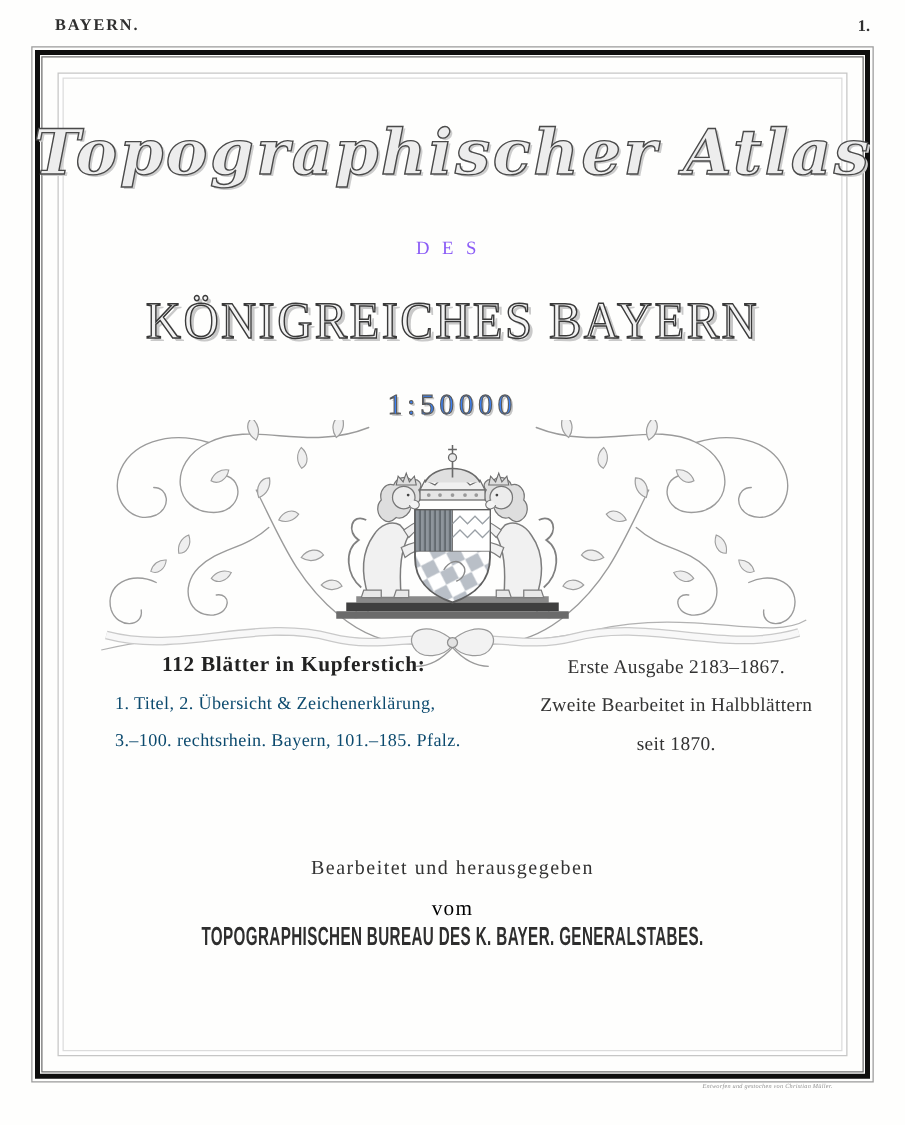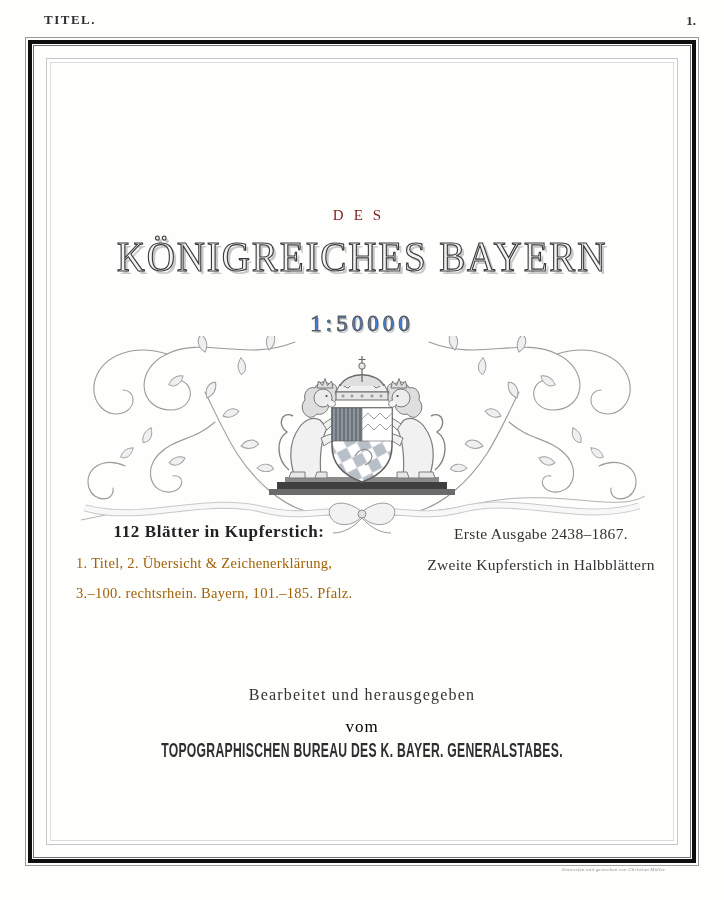--- a/index.html
+++ b/index.html
@@ -18,67 +18,68 @@
   .panel{position:absolute;inset:12px;border:1px solid #c6c6c6;
     box-shadow:inset 0 0 0 3px #ffffff, inset 0 0 0 4px #dcdcdc;}
   
   .center-line{position:absolute;left:0;right:0;text-align:center;white-space:nowrap;}
   .main-title{
     top:92px;font-family:"DejaVu Serif",serif;font-style:italic;font-weight:700;
     font-size:50px;letter-spacing:2px;color:#ededed;
     -webkit-text-stroke:1.1px #4a4a4a;
     text-shadow:2px 2px 0 #cdcdcd;
   }
-  .des{top:207px;font-size:15px;letter-spacing:10px;color:#7f1d1d;}
+  .des{top:191px;font-size:15px;letter-spacing:10px;color:#8b5cf6;}
   .kingdom{
     top:233px;font-size:42px;letter-spacing:2px;color:#f2f2f2;
     -webkit-text-stroke:1.2px #3a3a3a;text-shadow:3px 3px 0 #c9c9c9;
     transform:scaleX(.93);transform-origin:center;
   }
   .scale{
     top:311px;font-size:23px;letter-spacing:4px;color:#3b82f6;
     -webkit-text-stroke:.9px #5a5a5a;text-shadow:1.6px 1.6px 0 #c7c7c7;
   }
   
   .emblem{position:absolute;left:55px;top:336px;width:614px;height:210px;}
   
-  .col-left{position:absolute;left:76px;top:522px;width:286px;}
+  .col-left{position:absolute;left:92px;top:522px;width:286px;}
   .col-left .h{font-size:17px;font-weight:600;letter-spacing:.6px;text-align:center;color:#222;}
-  .col-left .l{font-size:14.5px;letter-spacing:.3px;margin-top:13px;white-space:nowrap;color:#a16207;}
+  .col-left .l{font-size:14.5px;letter-spacing:.3px;margin-top:13px;white-space:nowrap;color:#0c4a6e;}
   .col-right{position:absolute;left:408px;top:525px;width:266px;text-align:center;}
   .col-right .l{font-size:15.5px;letter-spacing:.3px;margin-top:13px;white-space:nowrap;color:#333;}
   .col-right .l:first-child{margin-top:0;}
   
   .imp1{top:686px;font-size:16px;letter-spacing:1.2px;color:#333;}
   .imp2{top:717px;font-size:17px;letter-spacing:1px;color:#000000;}
   .publisher{
     top:738px;font-family:"Liberation Sans","DejaVu Sans",sans-serif;font-weight:700;
     font-size:21px;letter-spacing:.5px;color:#2e2e2e;
     transform:scaleX(.58);transform-origin:center;
   }
   
   .credit{position:absolute;right:58px;top:867px;font-size:5px;font-style:italic;
     color:#909090;letter-spacing:.2px;}
 </style>
 </head>
 <body>
 
 <div class="page">
 
-  <div class="hdr-left">TITEL.</div>
+  <div class="hdr-left">BAYERN.</div>
   <div class="hdr-right">1.</div>
 
   <div class="frame1">
     <div class="frame2">
       <div class="frame3">
         <div class="panel"></div>
       </div>
     </div>
   </div>
 
+  <div class="center-line main-title">Topographischer Atlas</div>
   <div class="center-line des">DES</div>
   <div class="center-line kingdom">KÖNIGREICHES BAYERN</div>
   <div class="center-line scale">1:50000</div>
 
   <svg class="emblem" viewBox="0 0 614 210" aria-hidden="true">
     <defs>
       <pattern id="lz" width="16" height="16" patternUnits="userSpaceOnUse" patternTransform="rotate(18)">
         <rect width="16" height="16" fill="#ffffff"></rect>
         <path d="M8,0 L16,8 L8,16 L0,8 Z" fill="#b9bfc7"></path>
       </pattern>
@@ -159,22 +160,23 @@
     <path d="M307,27 v-7 M303.5,23.5 h7" stroke="#666666" stroke-width="1.2"></path>
   </svg>
 
   <div class="col-left">
     <div class="h">112 Blätter in Kupferstich:</div>
     <div class="l">1. Titel,  2. Übersicht &amp; Zeichenerklärung,</div>
     <div class="l">3.–100. rechtsrhein. Bayern,  101.–185. Pfalz.</div>
   </div>
 
   <div class="col-right">
-    <div class="l">Erste Ausgabe 2438–1867.</div>
-    <div class="l">Zweite Kupferstich in Halbblättern</div>
+    <div class="l">Erste Ausgabe 2183–1867.</div>
+    <div class="l">Zweite Bearbeitet in Halbblättern</div>
+    <div class="l">seit 1870.</div>
   </div>
 
   <div class="center-line imp1">Bearbeitet und herausgegeben</div>
   <div class="center-line imp2">vom</div>
   <div class="center-line publisher">TOPOGRAPHISCHEN BUREAU DES K. BAYER. GENERALSTABES.</div>
 
   <div class="credit">Entworfen und gestochen von Christian Müller.</div>
 </div>
 
 </body></html>

